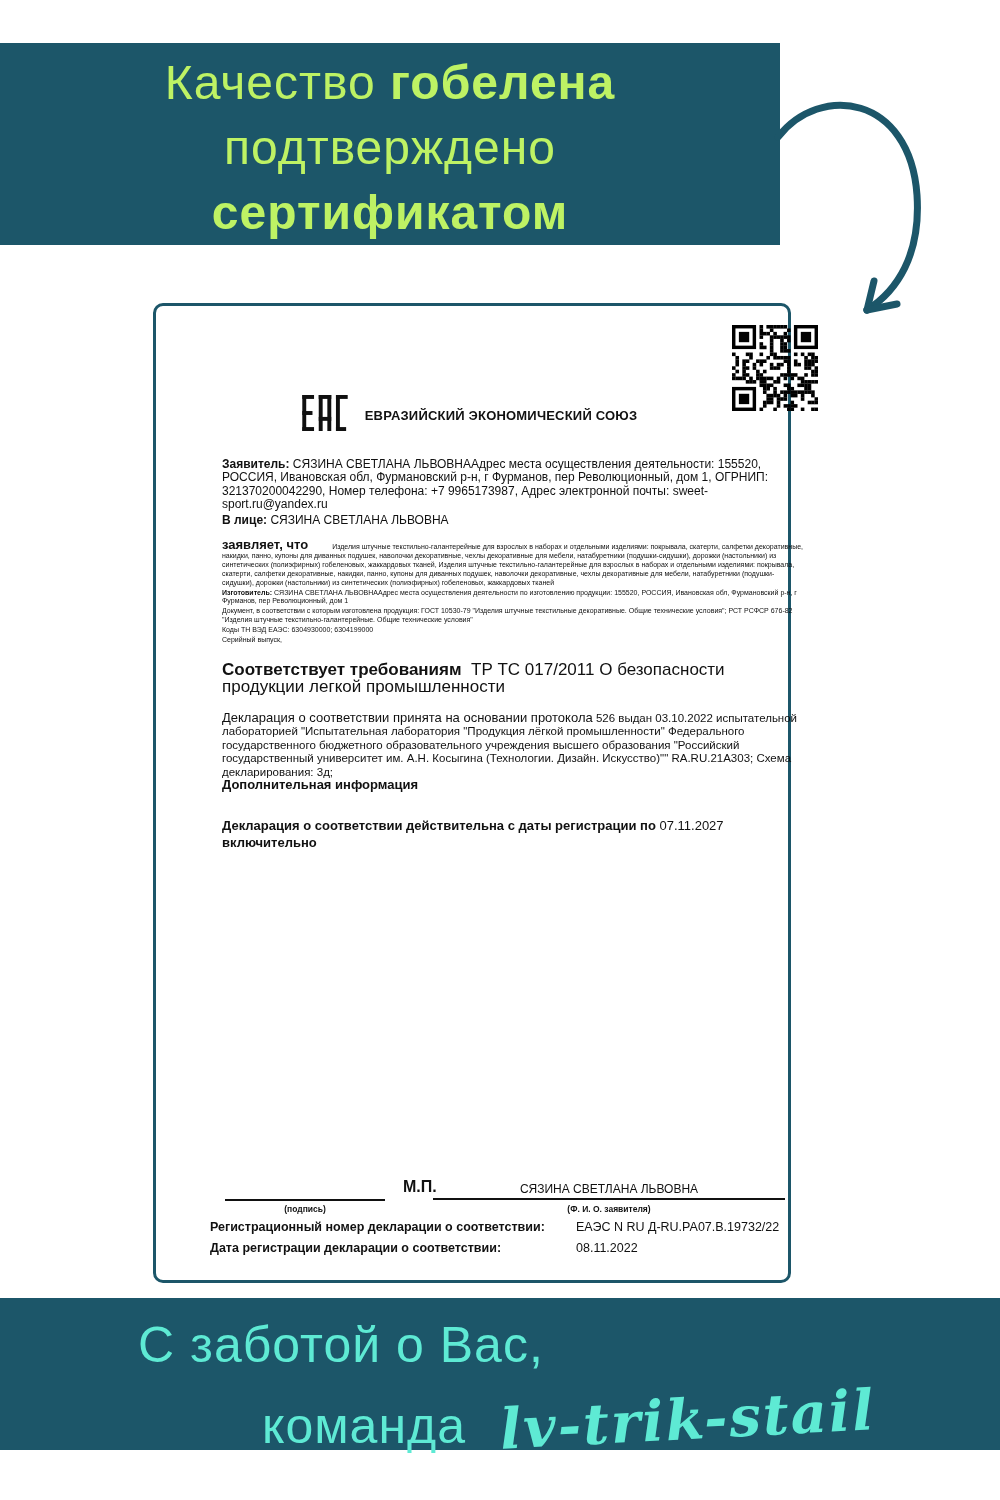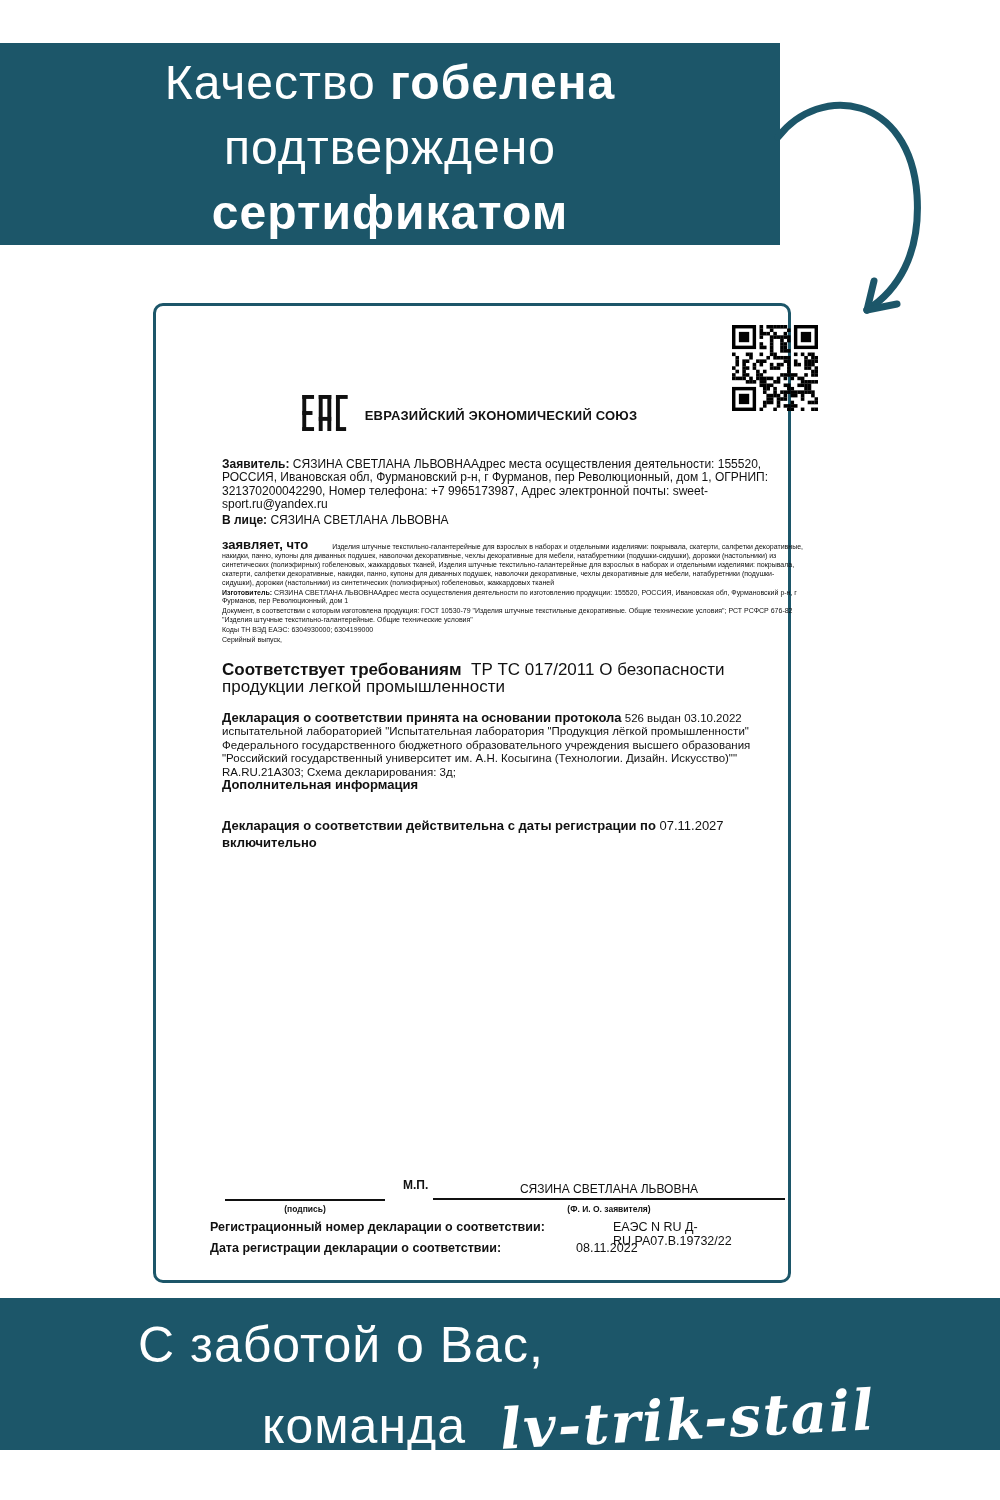--- a/index.html
+++ b/index.html
@@ -7,21 +7,21 @@
   html,body { margin:0; padding:0; background:#fff; }
   .page {
     position:relative; width:1000px; height:1500px; background:#fff;
     overflow:hidden; font-family:"Liberation Sans", sans-serif; color:var(--ink);
   }
   .b { font-weight:bold; }
 
   
   .top-banner {
     position:absolute; left:0; top:43px; width:780px; height:202px;
-    background:var(--teal); color:#ffffff; text-align:center; padding-top:7px;
+    background:var(--teal); color:#bef264; text-align:center; padding-top:7px;
   }
   .tb-line { font-size:48px; line-height:65px; letter-spacing:1px; white-space:nowrap; }
 
   
   .arrow { position:absolute; left:770px; top:95px; width:165px; height:230px; }
   .arrow path { fill:none; stroke:var(--teal); stroke-width:7; stroke-linecap:round; }
 
   
   .card {
     position:absolute; left:153px; top:303px; width:638px; height:980px;
@@ -36,40 +36,40 @@
 
   .sec { position:absolute; left:66px; width:584px; font-size:12px; line-height:13.4px; }
   .sec p { margin:0; }
   .small { font-size:7px; line-height:8.9px; }
   .declare-label { font-size:13px; font-weight:bold; margin-right:24px; }
   .flow-top { top:152px; }
   .flow-small { top:235px; }
   .flow-small p { margin:0 0 1px 0; }
   .sec-complies { top:356px; font-size:17px; line-height:16.5px; }
   .sec-basis { top:405px; font-size:11.5px; line-height:13.4px; }
-  .basis-label { font-size:13px; font-weight:bold; }
+  .basis-label { font-size:13px; font-weight:normal; }
   .sec-addinfo { top:472px; font-size:13px; }
   .sec-valid { top:512px; font-size:13px; line-height:16.5px; }
 
   
   .sig { position:absolute; left:0; top:872px; width:100%; height:100px; }
-  .mp { position:absolute; left:247px; top:0; font-size:12px; font-weight:bold; }
+  .mp { position:absolute; left:247px; top:0; font-size:16px; font-weight:bold; }
   .sline { position:absolute; left:69px; top:21px; width:160px; border-bottom:2px solid var(--ink); }
   .sig-name { position:absolute; left:277px; top:4px; width:352px; text-align:center; font-size:12px; padding-bottom:2px; border-bottom:2px solid var(--ink); }
   .cap { position:absolute; top:26px; text-align:center; font-size:8.5px; font-weight:bold; }
   .cap1 { left:69px; width:160px; }
   .cap2 { left:277px; width:352px; }
   .reg { position:absolute; left:54px; width:600px; display:flex; font-size:12.5px; }
   .reg .lab { font-weight:bold; width:366px; flex:none; }
-  .r1 { top:42px;gap:37px; } .r2 { top:63px; }
+  .r1 { top:42px; } .r2 { top:63px; }
 
   
   .bottom-banner {
     position:absolute; left:0; top:1298px; width:1000px; height:152px;
-    background:var(--teal); color:#ffffff;
+    background:var(--teal); color:#5eead4;
   }
   .bb1 { position:absolute; left:138px; top:18px; font-size:50px; letter-spacing:1px; white-space:nowrap; }
   .bb2 { position:absolute; left:262px; top:92px; font-size:50px; letter-spacing:1px; white-space:nowrap; }
   .brand {
     display:inline-block; margin-left:34px; transform:rotate(-3deg) translateY(-4px);
     font-family:"DejaVu Serif", serif; font-style:italic; font-weight:bold;
     font-size:56px; letter-spacing:2px;
   }
 </style>
 </head>

